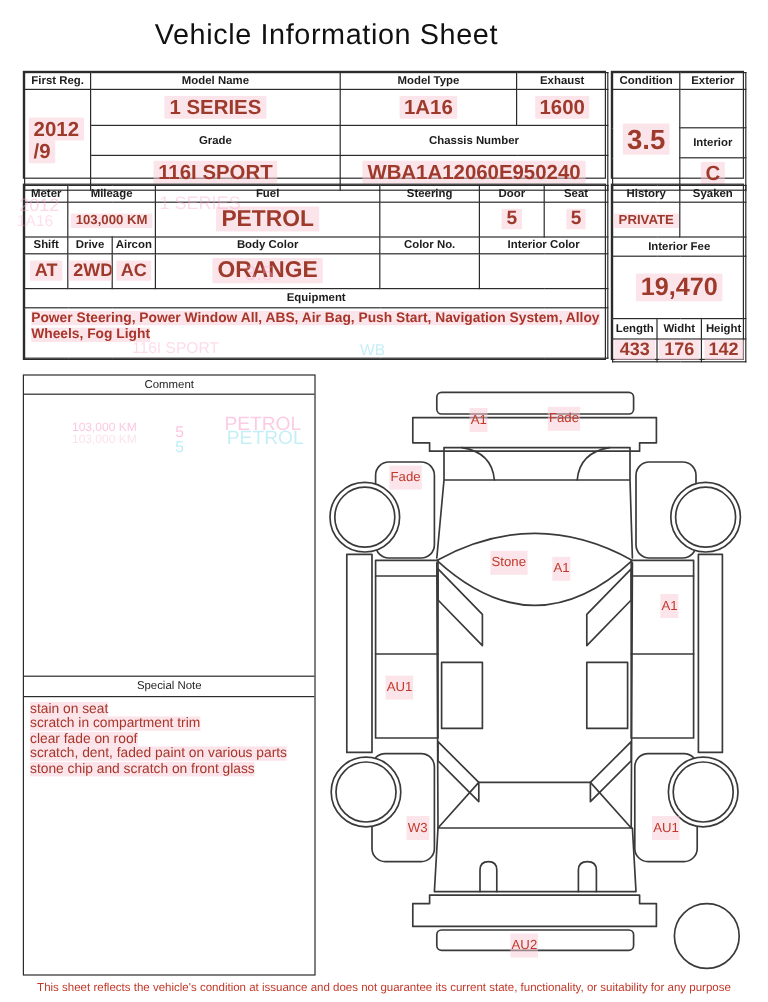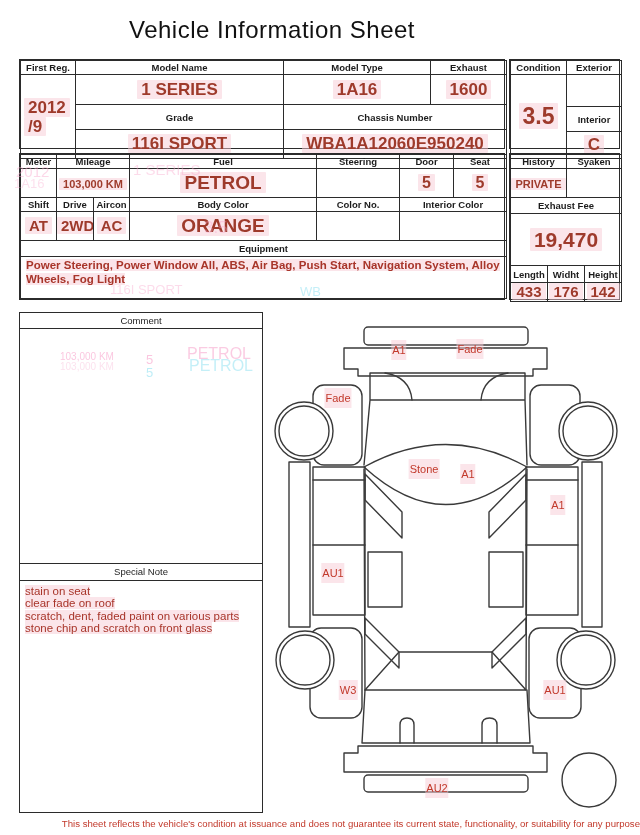--- a/index.html
+++ b/index.html
@@ -43,21 +43,21 @@
   .notes{flex:1;padding:4px 5px;}
   .note-line{font-size:11.5px;line-height:12.4px;color:var(--note-red);width:228px;}
   
   .diagram{position:absolute;left:268px;top:312px;width:372px;height:503px;}
   .diagram svg{position:absolute;left:0;top:0;}
   .dlabel{position:absolute;transform:translate(-50%,-50%);font-size:11px;line-height:12px;
           color:var(--bright-red);background:var(--hl-pink);padding:4px 1px;white-space:nowrap;}
   
   .ghost{position:absolute;white-space:nowrap;filter:blur(0.6px);pointer-events:none;z-index:4;}
   
-  .footer{position:absolute;left:0;top:818px;width:640px;text-align:right;
+  .footer{position:absolute;left:0;top:818px;width:640px;text-align:center;
           font-size:9.6px;color:var(--bright-red);}
 </style>
 </head>
 <body>
 
 <div class="page">
 
   <div class="title">Vehicle Information Sheet</div>
 
   <div class="tblbox" style="left:19px;top:59px;width:486px;height:90px;">
@@ -188,21 +188,21 @@
       <tbody>
           <tr class="r14">
         <th colspan="2">History</th>
         <th colspan="2">Syaken</th>
       </tr>
       <tr class="r29">
         <td colspan="2"><span class="v s11 hl">PRIVATE</span></td>
         <td colspan="2"><span class="v s11"></span></td>
       </tr>
       <tr class="r16">
-        <th colspan="4">Exhaust Fee</th>
+        <th colspan="4">Interior Fee</th>
       </tr>
       <tr class="r52">
         <td colspan="4"><span class="v s21 hl">19,470</span></td>
       </tr>
       <tr class="r17">
         <th>Length</th>
         <th colspan="2">Widht</th>
         <th>Height</th>
       </tr>
       <tr>
@@ -213,20 +213,21 @@
     </tbody>
       </table>
   </div>
 
   <div class="combox">
     <div class="comhead">Comment</div>
     <div class="comarea"></div>
     <div class="snhead">Special Note</div>
     <div class="notes" id="notes">
         <div class="note-line"><span class="hl-n">stain on seat</span></div>
+        <div class="note-line"><span class="hl-n">scratch in compartment trim</span></div>
         <div class="note-line"><span class="hl-n">clear fade on roof</span></div>
         <div class="note-line"><span class="hl-n">scratch, dent, faded paint on various parts</span></div>
         <div class="note-line"><span class="hl-n">stone chip and scratch on front glass</span></div>
       </div>
   </div>
 
   <div class="diagram">
     <svg viewBox="0 0 372 503" width="372" height="503" fill="none" stroke="#3a3a3a" stroke-width="1.4" stroke-linejoin="round" stroke-linecap="round">
 
       <rect x="96" y="15" width="164" height="18" rx="4"></rect>

